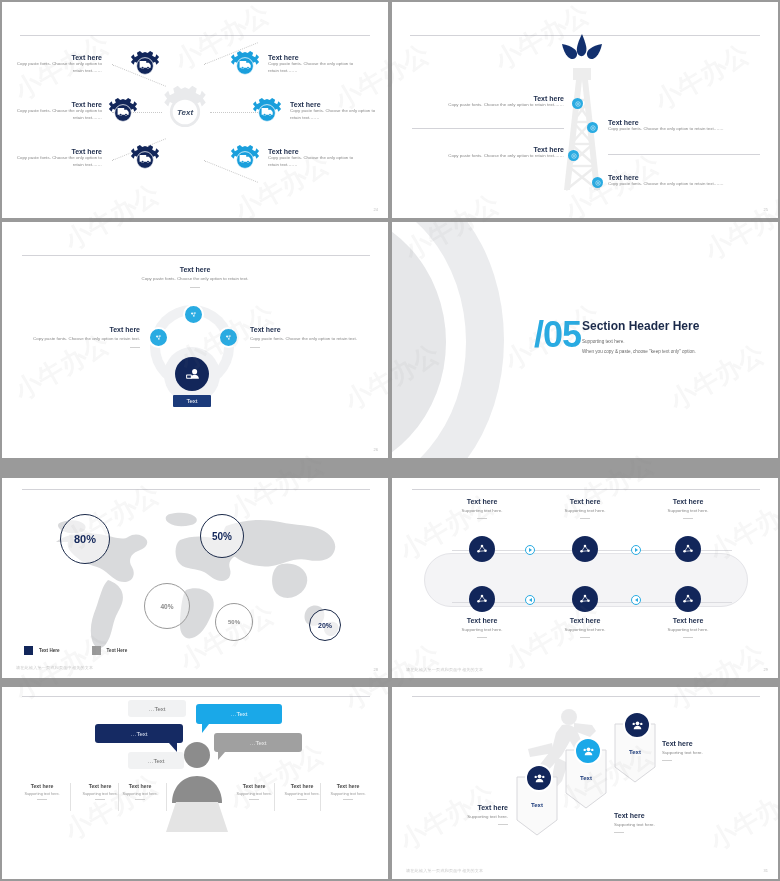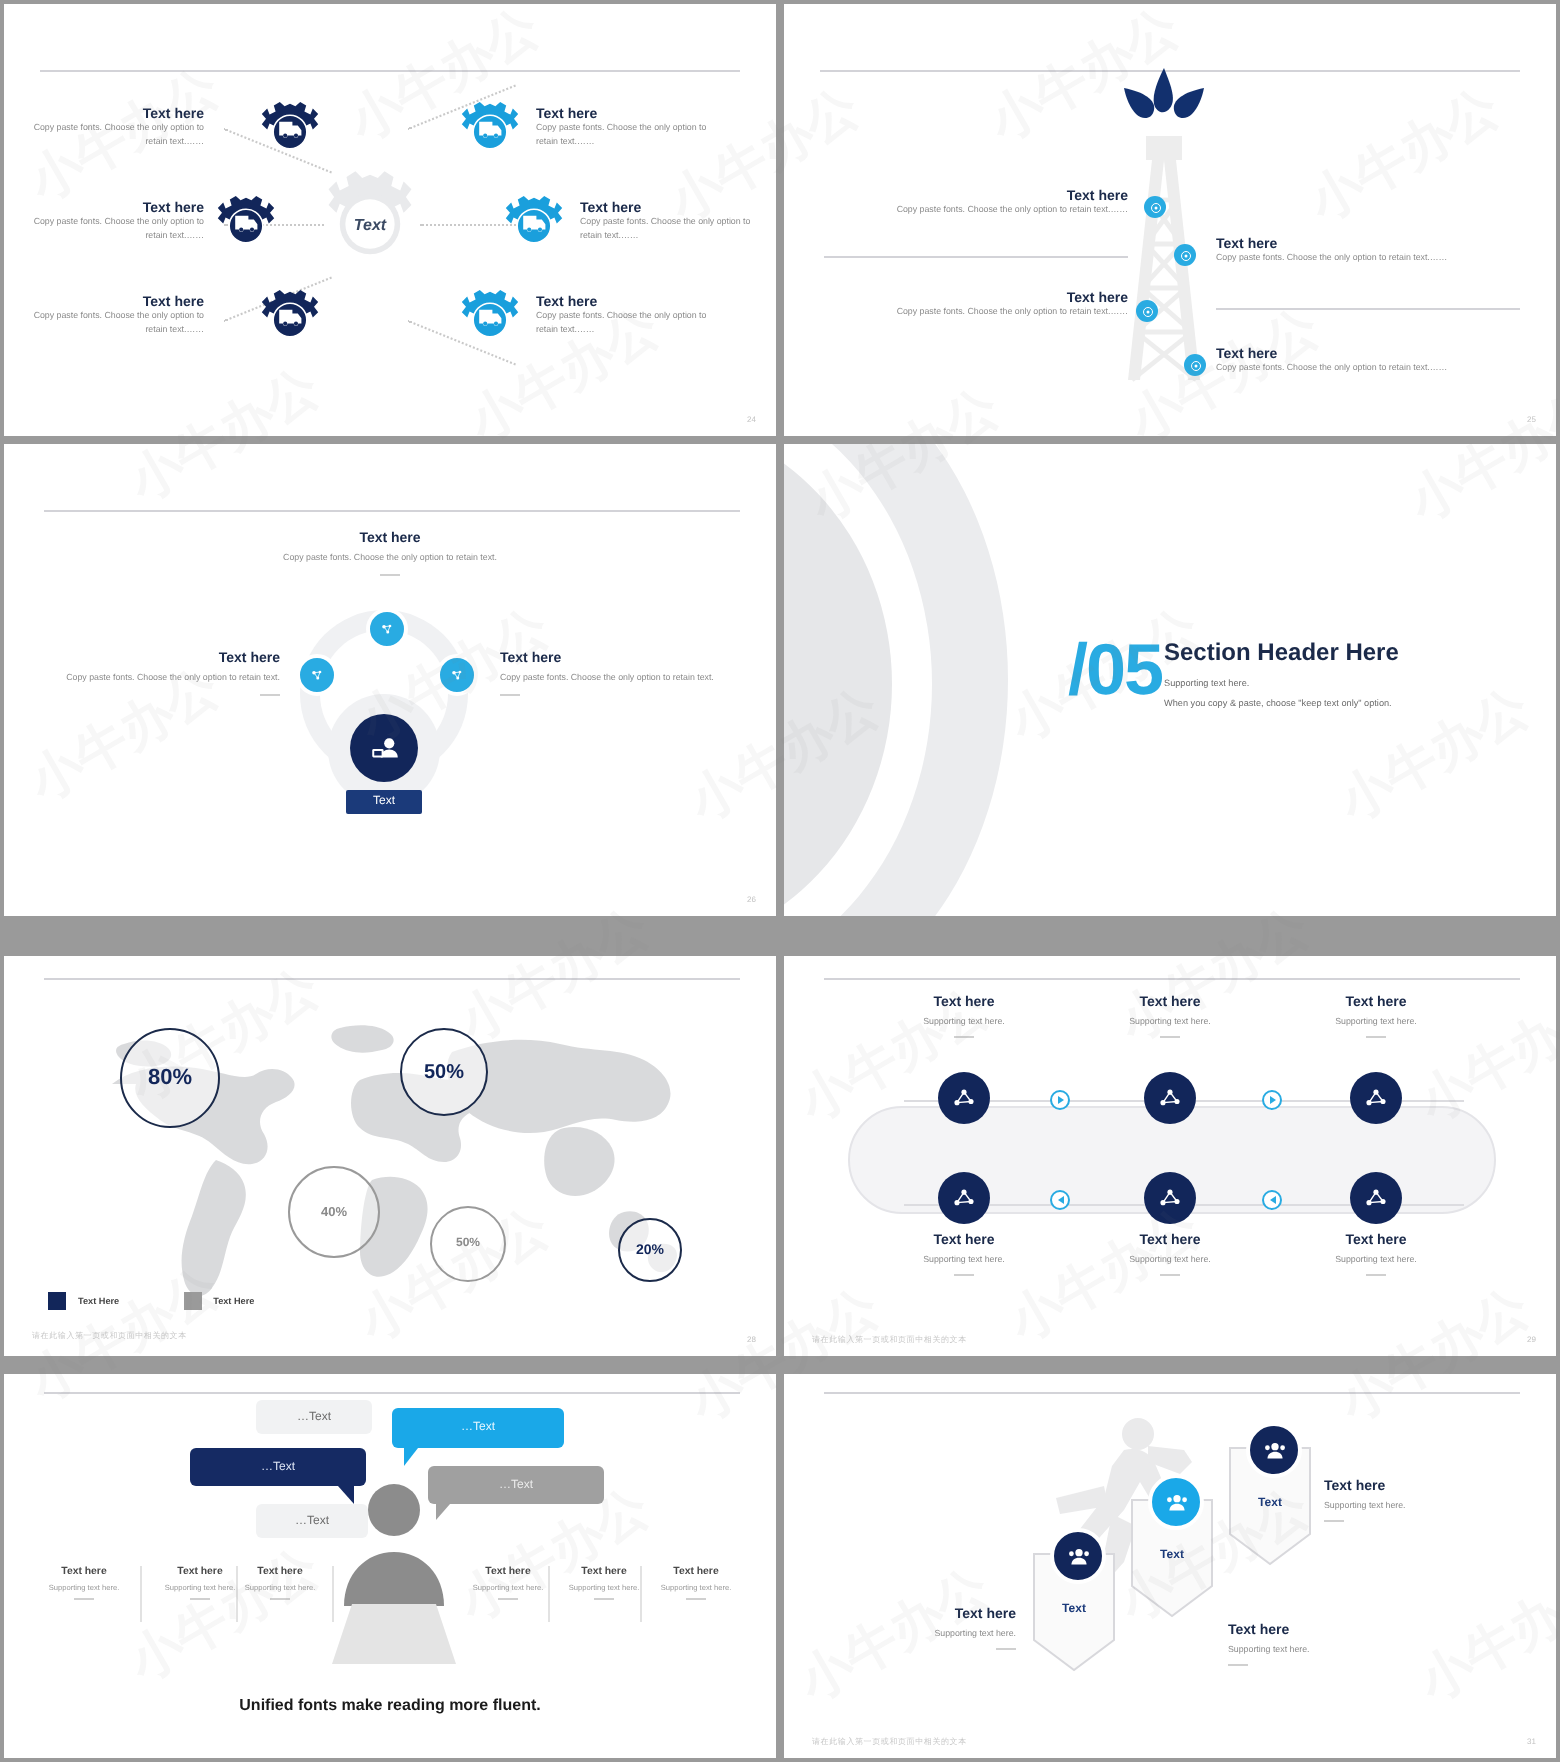--- a/index.html
+++ b/index.html
@@ -572,21 +572,20 @@
     <div class="dash" style="margin:3px auto 0;"></div>
   </div>
   <div class="vdiv" style="left:318px;top:96px;height:28px;"></div>
 
   <div class="colcap" style="left:316px;top:96px;">
     <div class="t">Text here</div>
     <div class="s">Supporting text here.</div>
     <div class="dash" style="margin:3px auto 0;"></div>
   </div>
 
-  <div class="tagline" style="top:161px;">Unified fonts make reading more fluent.</div>
 </div>
 
 <div class="slide s-col-r row4">
   <div class="hr" style="left:20px;top:9px;width:348px;"></div>
 
   <svg style="position:absolute;left:120px;top:18px;width:86px;height:100px;opacity:.75;" viewBox="0 0 86 100">
     <g fill="#e3e3e5">
       <circle cx="57" cy="12" r="8"></circle>
       <path d="M50 20c8-2 14 2 16 8l6 14-8 4-6-10-8 14-16 18-8-6 14-18 4-16z"></path>
       <path d="M44 52l-4 20-14 16 8 6 16-18 6-18z"></path>

